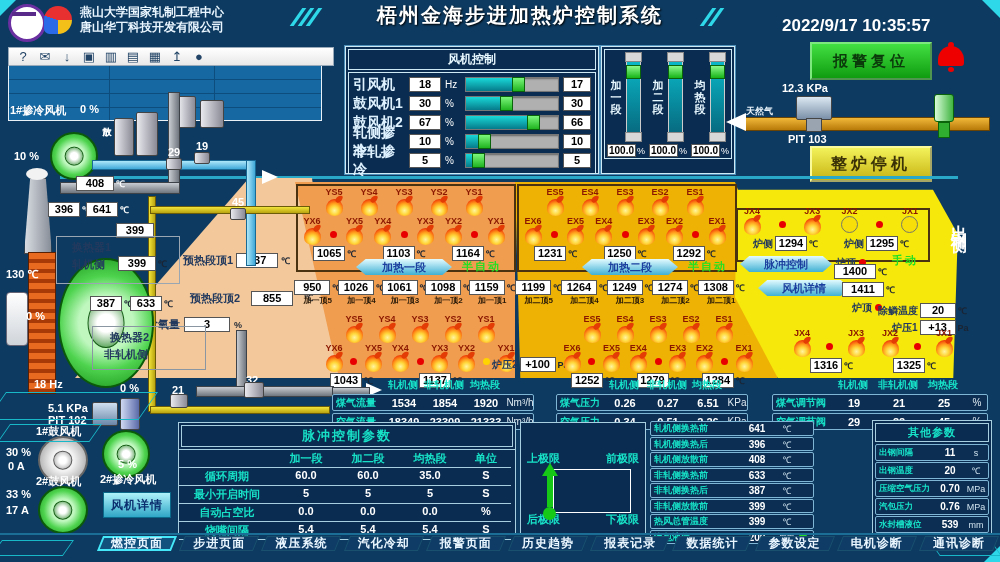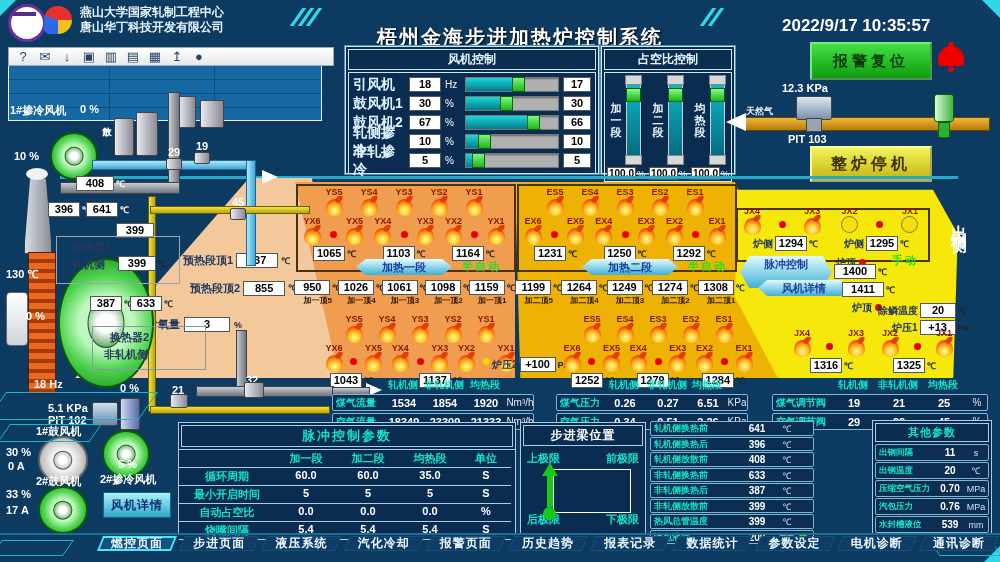--- a/index.html
+++ b/index.html
@@ -129,21 +129,21 @@
 <div class="screen">
 
   <div class="abs" style="left:8px;top:4px;width:32px;height:32px;border-radius:50%;background:#fff;border:3px solid #6a2fa0"></div>
   <div class="abs" style="left:12px;top:12px;width:24px;height:4px;background:#5a2a8a"></div>
   <div class="abs" style="left:44px;top:6px;width:28px;height:28px;border-radius:50% 50% 50% 20%;background:conic-gradient(#e83030 0 25%,#f2c018 25% 50%,#2a6ae8 50% 80%,#e83030 80%)"></div>
   <div class="abs org" style="left:80px;top:5px">
     <div>燕山大学国家轧制工程中心</div>
     <div>唐山华丁科技开发有限公司</div>
   </div>
   <div class="abs" style="left:296px;top:8px"><span class="slash"></span><span class="slash"></span><span class="slash"></span></div>
-  <div class="abs title" style="left:340px;top:24px;width:360px;text-align:center">梧州金海步进加热炉控制系统</div>
+  <div class="abs title" style="left:340px;top:2px;width:360px;text-align:center">梧州金海步进加热炉控制系统</div>
   <div class="abs" style="left:706px;top:8px"><span class="slash"></span><span class="slash"></span></div>
   <div class="abs dt" style="left:782px;top:16px">2022/9/17 10:35:57</div>
   <div class="corner" style="left:0;top:0;border-width:16px 16px 0 0;border-color:#2fd8e8 transparent transparent transparent"></div>
   <div class="corner" style="right:0;top:0;border-width:0 18px 18px 0;border-color:transparent #2fd8e8 transparent transparent"></div>
   <div class="corner" style="right:0;bottom:0;border-width:0 0 16px 16px;border-color:transparent transparent #2fd8e8 transparent"></div>
 
   <div class="abs tbar" style="left:8px;top:47px;width:312px;height:17px">
     <div style="display:flex;gap:6px">
 
     <span class="tico help-icon">?</span>
@@ -216,21 +216,20 @@
           <span class="ftrack">
             <i class="ffill" style="width: 12%;"></i>
             <i class="fhandle" style="left: 12%;"></i>
           </span>
           <span class="vbox fend">5</span>
         </div>
       </div>
   </div>
 
   <div class="abs panel" style="left:601px;top:46px;width:132px;height:126px">
-    <div class="ptitle">占空比控制</div>
     <div class="pbody" style="height:98px;display:flex;justify-content:space-around;padding-top:10px">
 
     <div style="display:flex;flex-direction:column;align-items:center">
           <div class="dch">
             <span class="dlab">加一段</span>
             <span class="dslider">
               <i class="dhandle"></i>
             </span>
           </div>
           <div style="margin-top:10px;display:flex;align-items:center;gap:1px">
@@ -493,21 +492,21 @@
   <div class="abs zbadge" style="left:356px;top:259px;width:96px;height:16px">加热一段</div>
   <div class="abs mode" style="left:462px;top:259px">半自动</div>
   <div class="abs zbadge" style="left:582px;top:259px;width:96px;height:16px">加热二段</div>
   <div class="abs mode" style="left:688px;top:259px">半自动</div>
 
   <div class="abs" style="left:183px;top:253px;display:flex;align-items:center;gap:3px">
     <span class="phlab">预热段顶1</span>
     <span class="vbox" style="min-width:36px">837</span>
     <span class="du">℃</span>
   </div>
-  <div class="abs" style="left:190px;top:281px;display:flex;align-items:flex-start;gap:3px">
+  <div class="abs" style="left:190px;top:291px;display:flex;align-items:flex-start;gap:11px">
     <span class="phlab">预热段顶2</span>
     <span class="vbox" style="min-width:36px">855</span>
     <span class="du">℃</span>
   </div>
   <div class="abs" style="left:147px;top:317px;display:flex;align-items:center;gap:4px">
     <span class="phlab">含氧量</span>
     <span class="vbox" style="min-width:40px">3</span>
     <span class="du">%</span>
   </div>
 
@@ -581,21 +580,21 @@
       </div>
       <div class="mstack">
         <div class="tgroup">
           <span class="vbox" style="min-width:30px">1308</span>
           <span class="du">℃</span>
         </div>
         <span class="mlab">加二顶1</span>
       </div>
     </div>
 
-  <div class="abs zbadge" style="left:740px;top:256px;width:92px;height:32px">脉冲控制</div>
+  <div class="abs zbadge" style="left:740px;top:256px;width:92px;height:16px">脉冲控制</div>
   <div class="abs zbadge" style="left:758px;top:280px;width:92px;height:16px">风机详情</div>
   <div class="abs" style="left:836px;top:252px"><span class="phlab" style="font-size:10px">炉顶</span><span class="rdot"></span></div>
   <div class="abs tgroup" style="left:834px;top:264px">
       <span class="vbox" style="min-width:36px">1400</span>
       <span class="du">℃</span>
     </div>
   <div class="abs mode" style="left:892px;top:253px">手动</div>
   <div class="abs tgroup" style="left:842px;top:282px">
       <span class="vbox" style="min-width:36px">1411</span>
       <span class="du">℃</span>
@@ -1026,21 +1025,20 @@
           <span class="pl">烧嘴间隔</span>
           <span class="pv">5.4</span>
           <span class="pv">5.4</span>
           <span class="pv">5.4</span>
           <span class="pv">S</span>
         </div>
       </div>
   </div>
 
   <div class="beam" style="left:520px;top:422px;width:124px;height:110px">
-    <div class="ptt" style="font-size:12px;letter-spacing:1px">步进梁位置</div>
     <div class="blim" style="left:6px;top:28px">上极限</div>
     <div class="blim" style="right:6px;top:28px">前极限</div>
     <div class="blim" style="left:6px;bottom:6px">后极限</div>
     <div class="blim" style="right:6px;bottom:6px">下极限</div>
     <div style="position:absolute;left:32px;top:46px;width:76px;height:42px;border:1px solid #fff"></div>
     <div style="position:absolute;left:26px;top:52px;width:6px;height:32px;background:#17c917"></div>
     <div style="position:absolute;left:21px;top:40px;width:0;height:0;border-left:8px solid transparent;border-right:8px solid transparent;border-bottom:13px solid #17c917"></div>
     <div style="position:absolute;left:22px;top:84px;width:13px;height:13px;border-radius:50%;background:#17c917"></div>
   </div>
 

